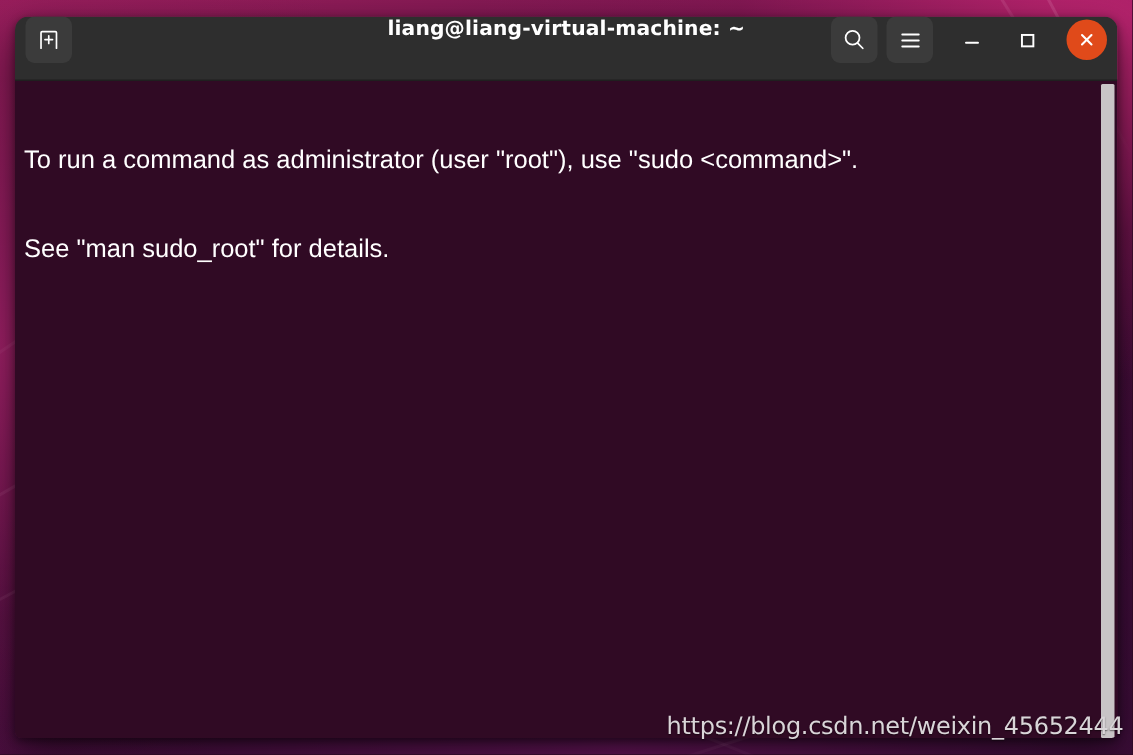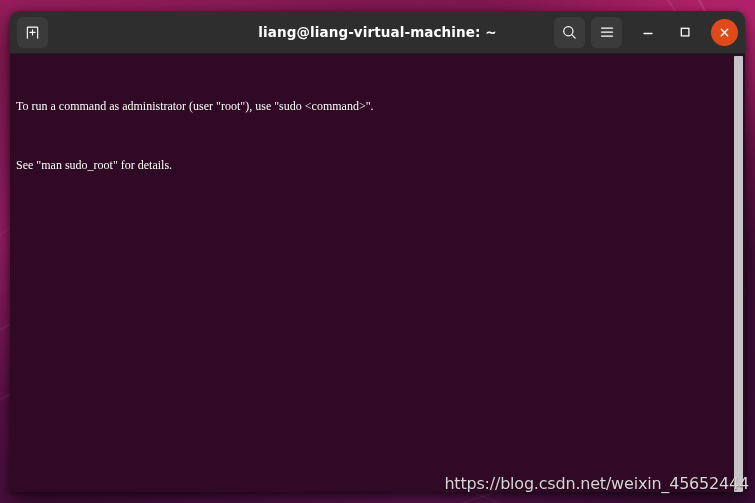--- a/index.html
+++ b/index.html
@@ -54,21 +54,21 @@
     flex-direction: column;
   }
 
   
   #titlebar {
     height: 43px;
     flex: 0 0 43px;
     background: #2e2e2e;
     border-bottom: 1px solid #1f1f1f;
     display: flex;
-    align-items: center;
+    align-items: flex-start;
     padding: 0 7px;
     position: relative;
     box-sizing: border-box;
   }
   .tb-btn {
     width: 31px;
     height: 31px;
     border-radius: 6px;
     background: #3b3b3b;
     display: flex;
@@ -124,22 +124,22 @@
   #term-body {
     flex: 1 1 auto;
     background: #300a24;
     position: relative;
     display: flex;
     overflow: hidden;
   }
   #term-content {
     flex: 1 1 auto;
     padding: 4px 6px 0 6px;
-    font-family: Liberation Serif, serif;
-    font-size: 12px;
+    font-family: Liberation Sans, sans-serif;
+    font-size: 17px;
     line-height: 19.6px;
     color: #ffffff;
     white-space: pre;
     overflow: hidden;
   }
   .term-line { height: 19.6px; }
   .blank { height: 19.6px; }
   .c-green  { color: #4ddc4d; font-weight: bold; }
   .c-blue   { color: #6a8fe8; font-weight: bold; }
   .c-white  { color: #ffffff; font-weight: bold; }

